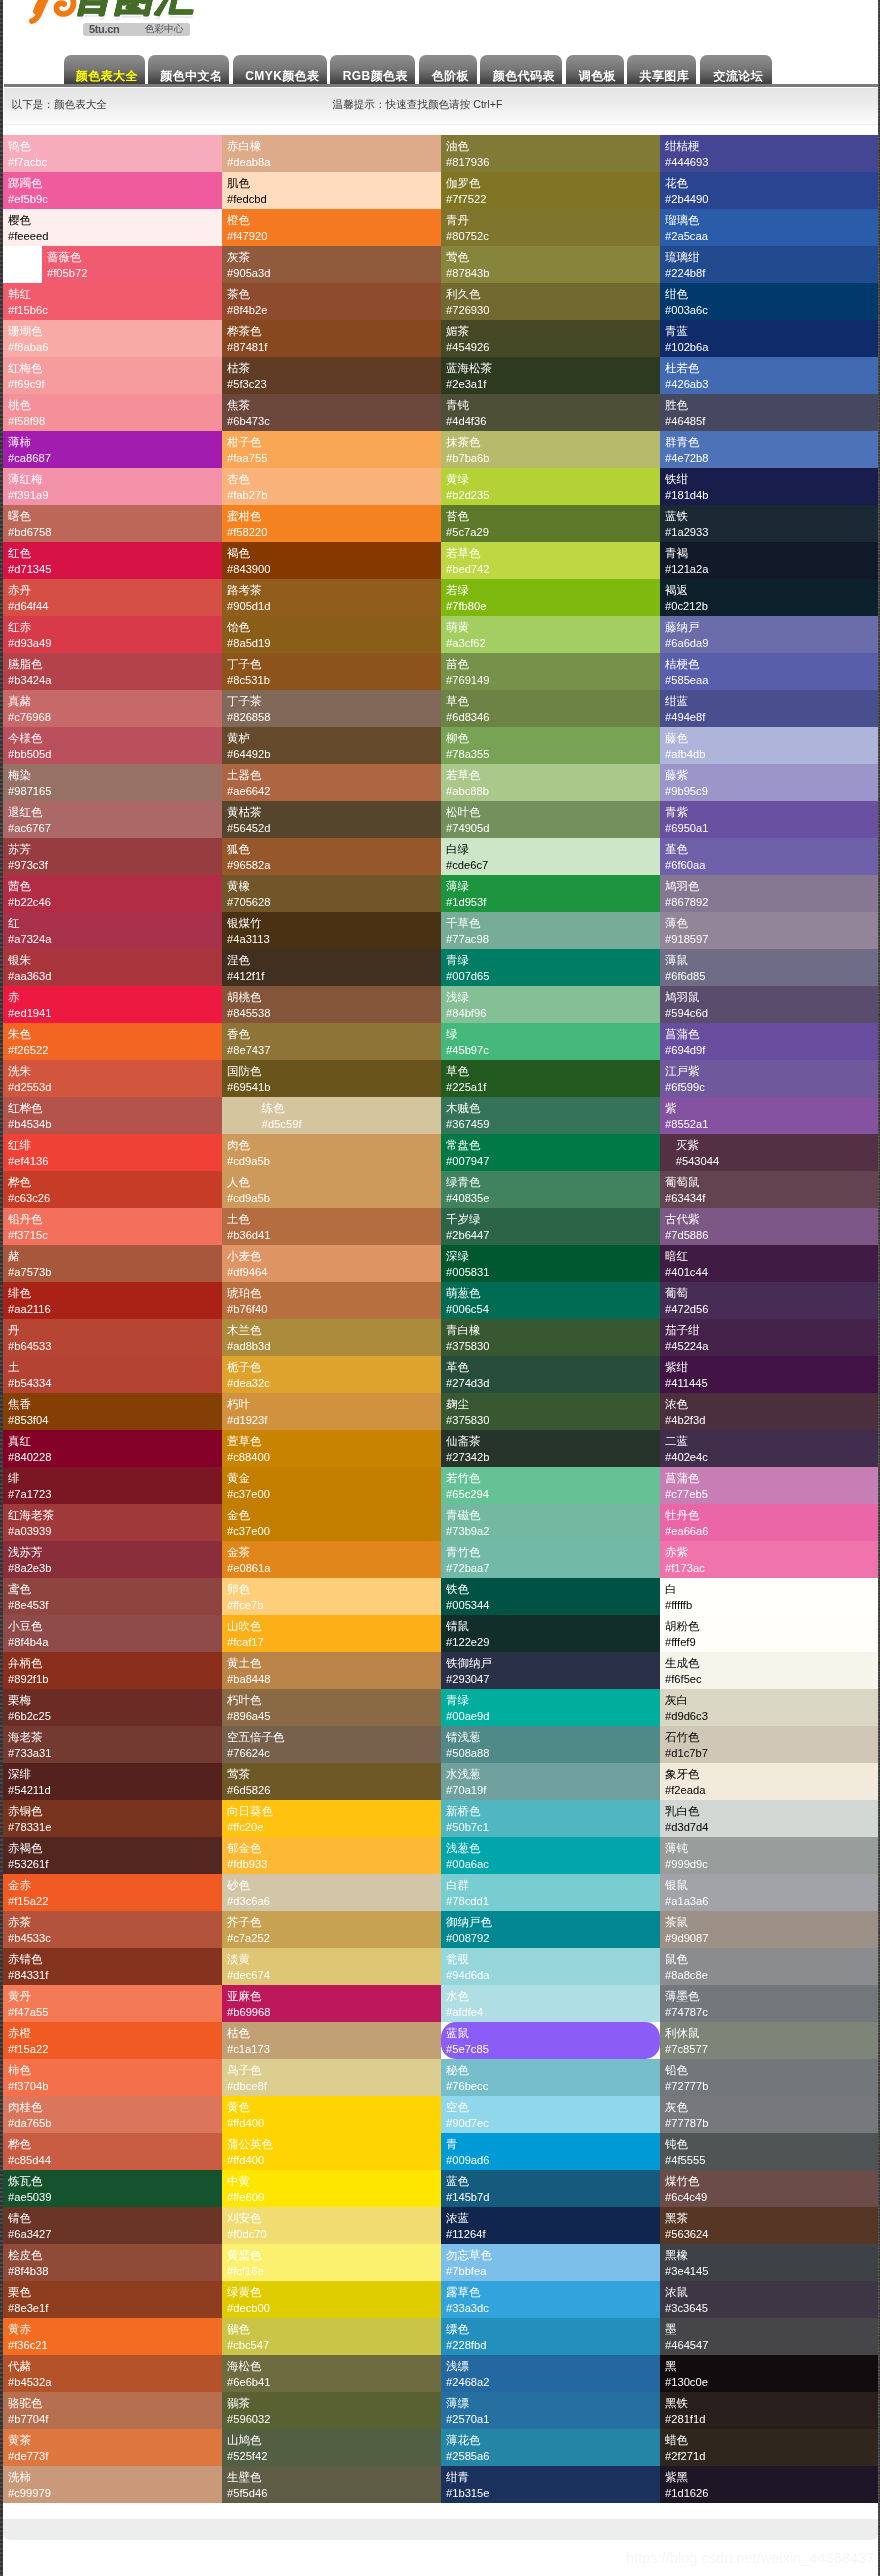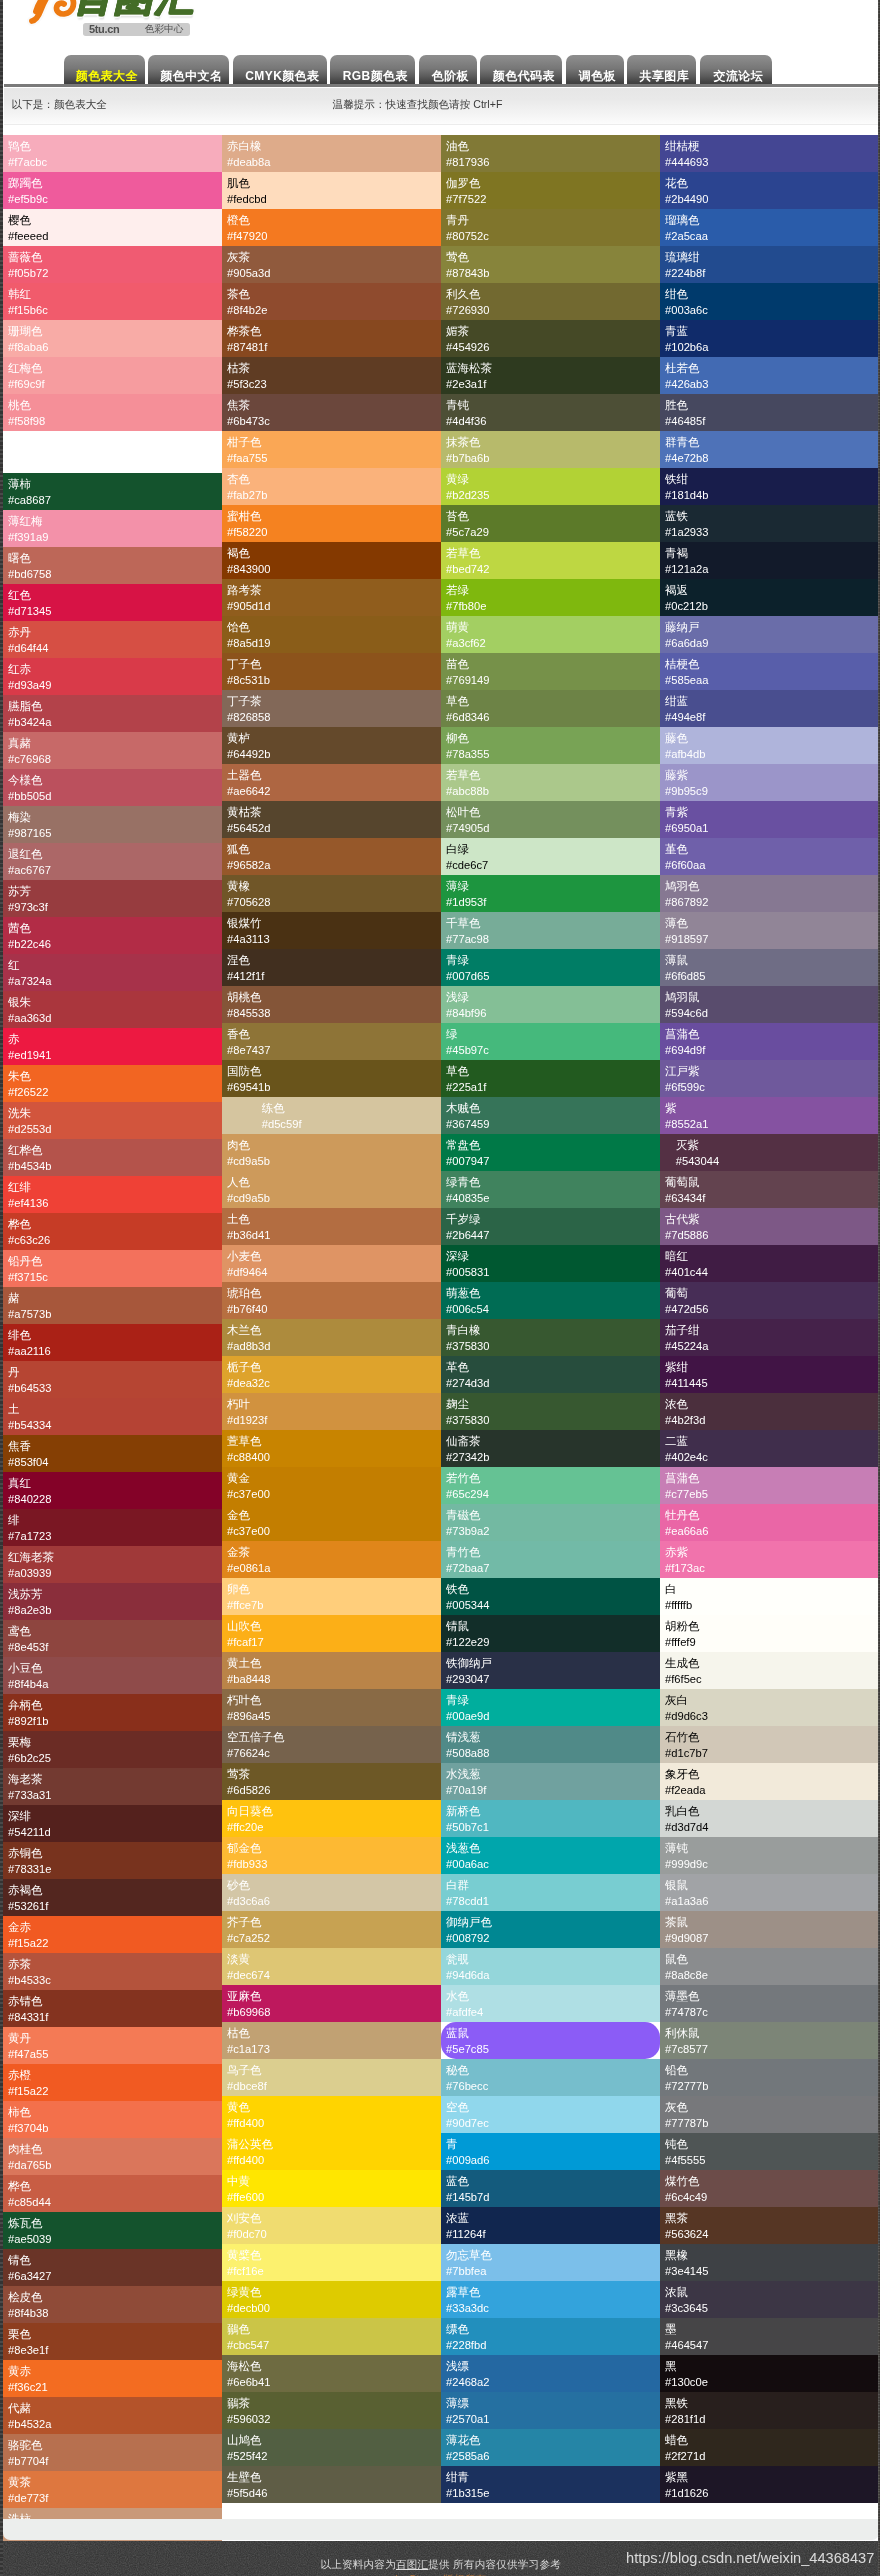--- a/index.html
+++ b/index.html
@@ -263,41 +263,41 @@
           <div class="chex">#f7acbc</div>
         </div>
         <div class="cell" style="background: rgb(239, 91, 156);">
           <div class="cname">踯躅色</div>
           <div class="chex">#ef5b9c</div>
         </div>
         <div class="cell dark-text" style="background: rgb(254, 238, 237);">
           <div class="cname">樱色</div>
           <div class="chex">#feeeed</div>
         </div>
-        <div class="cell" style="background: rgb(240, 91, 114);">
+        <div class="cell" style="background: rgb(240, 91, 114); margin-left: 39px;">
           <div class="cname">蔷薇色</div>
           <div class="chex">#f05b72</div>
         </div>
         <div class="cell" style="background: rgb(241, 91, 108);">
           <div class="cname">韩红</div>
           <div class="chex">#f15b6c</div>
         </div>
         <div class="cell" style="background: rgb(248, 171, 166);">
           <div class="cname">珊瑚色</div>
           <div class="chex">#f8aba6</div>
         </div>
         <div class="cell" style="background: rgb(246, 156, 159);">
           <div class="cname">红梅色</div>
           <div class="chex">#f69c9f</div>
         </div>
         <div class="cell" style="background: rgb(245, 143, 152);">
           <div class="cname">桃色</div>
           <div class="chex">#f58f98</div>
         </div>
-        <div class="cell" style="background: #14532d; margin-top: 42px;">
+        <div class="cell" style="background: #a21caf;">
           <div class="cname">薄柿</div>
           <div class="chex">#ca8687</div>
         </div>
         <div class="cell" style="background: rgb(243, 145, 169);">
           <div class="cname">薄红梅</div>
           <div class="chex">#f391a9</div>
         </div>
         <div class="cell" style="background: rgb(189, 103, 88);">
           <div class="cname">曙色</div>
           <div class="chex">#bd6758</div>
@@ -1298,20 +1298,15 @@
     <defs>
       <filter id="ftNoise" x="0" y="0" width="100%" height="100%">
         <feTurbulence type="fractalNoise" baseFrequency="0.9" numOctaves="3" seed="7" result="n"></feTurbulence>
         <feColorMatrix in="n" type="saturate" values="0"></feColorMatrix>
         <feComponentTransfer>
             <feFuncA type="linear" slope="0.30" intercept="0"></feFuncA>
           </feComponentTransfer>
       </filter>
     </defs>
   </svg>
-  <div class="footer">
-    <div class="ftnoise"></div>
-    <div class="ftxt"><span>以上资料内容为</span><a href="#">百图汇</a><span>提供 所有内容仅供学习参考</span></div>
-    <div class="ftxt2">by 5tu.cn  版权所有</div>
-  </div>
   <div class="watermark">https://blog.csdn.net/weixin_44368437</div>
 </div>
 
 
 </body></html>

